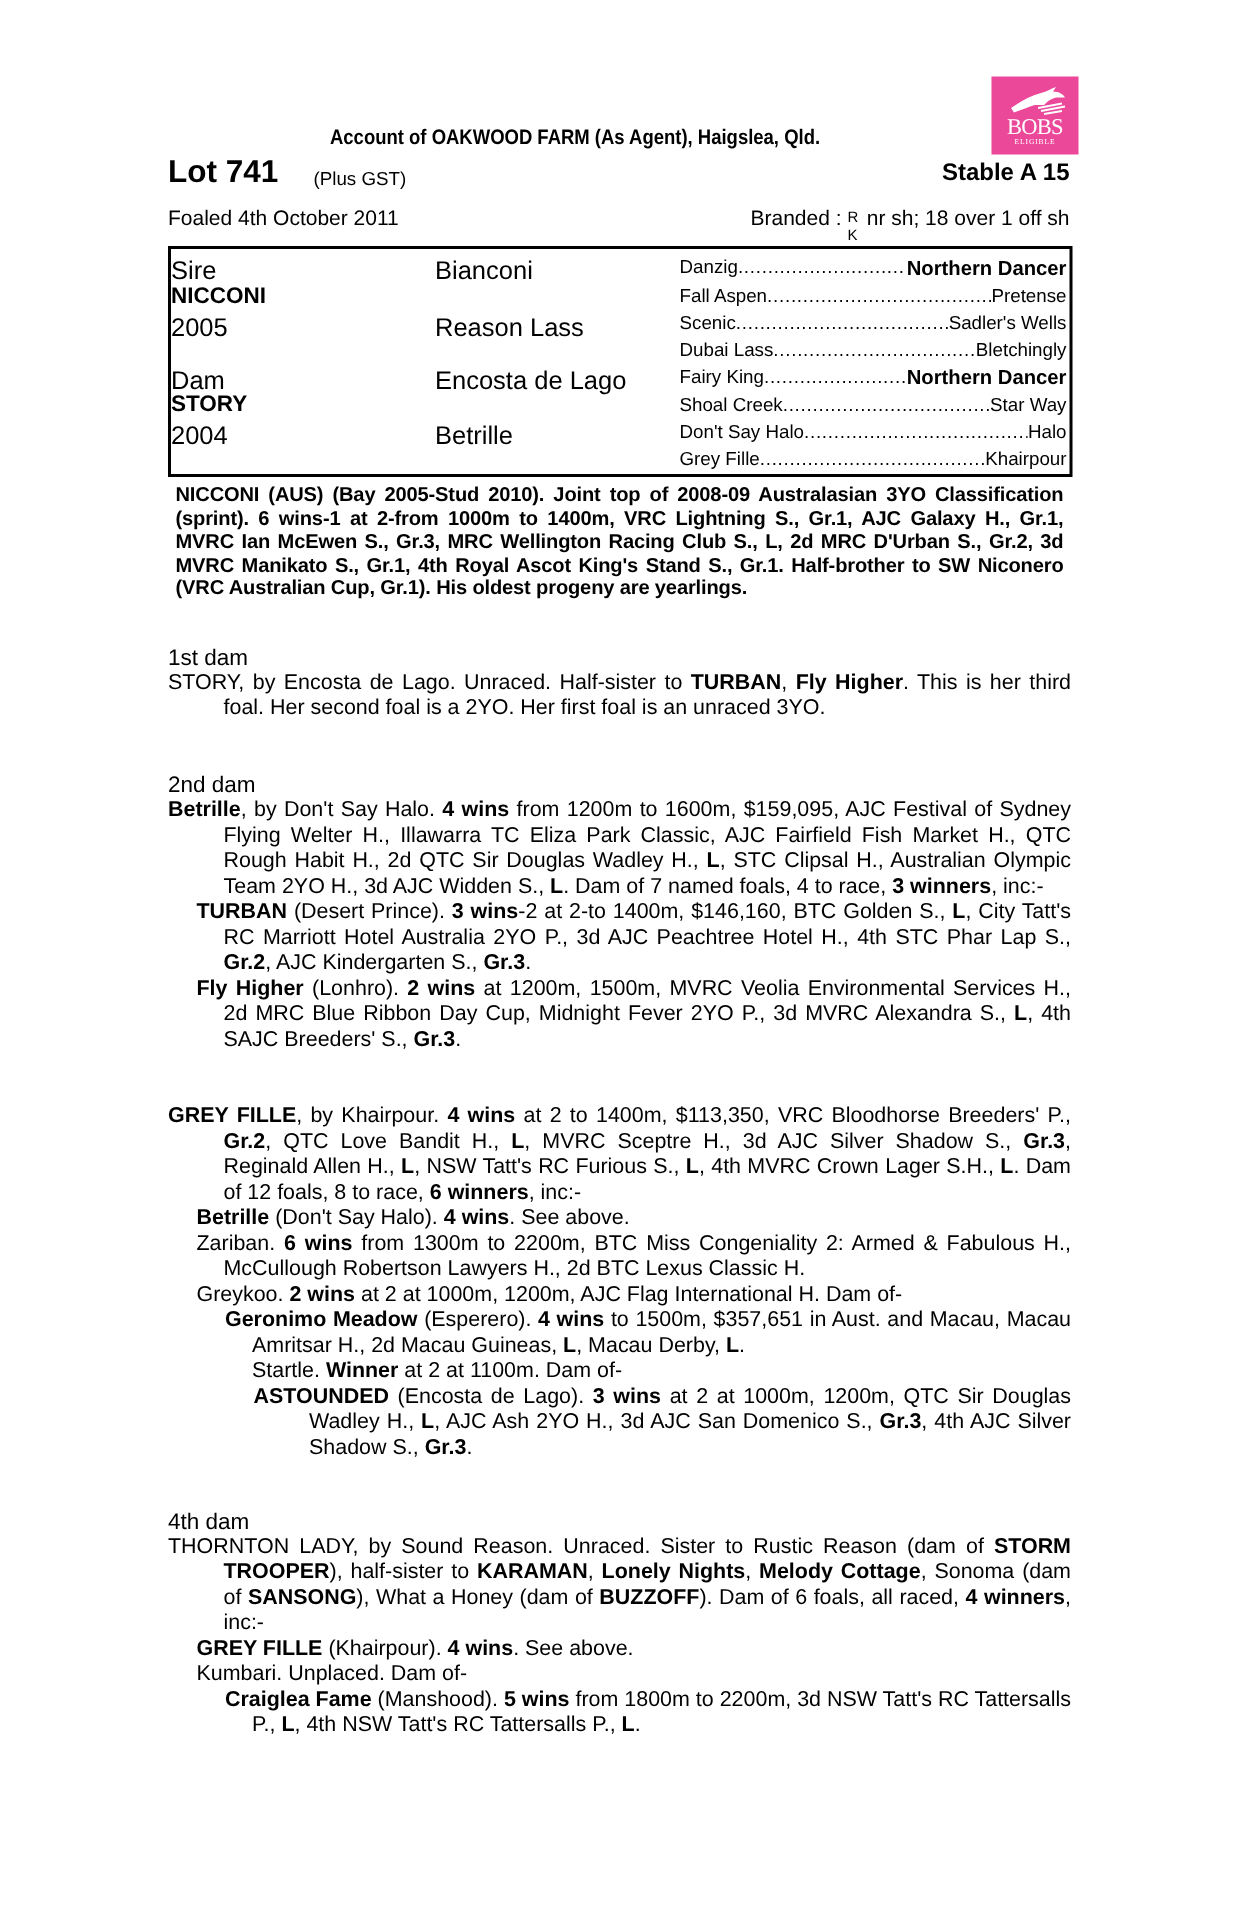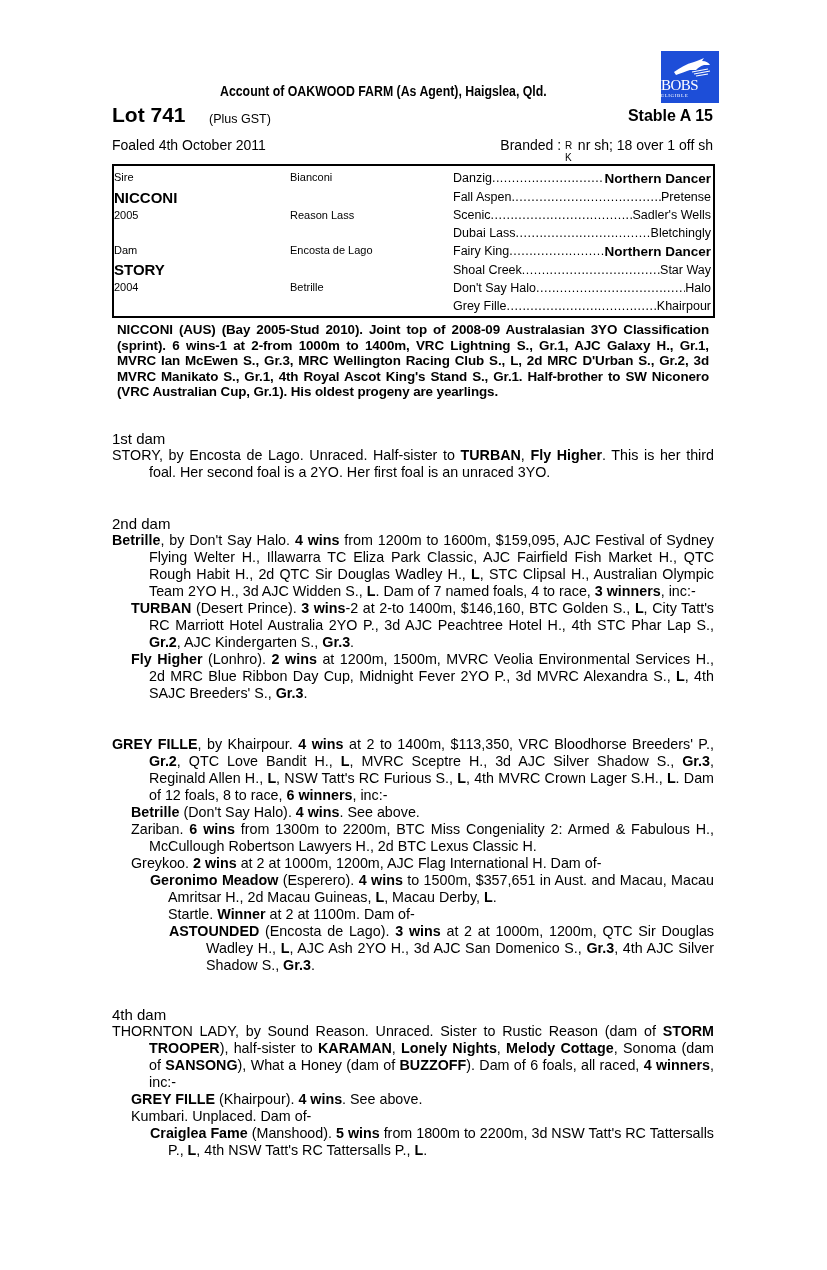--- a/index.html
+++ b/index.html
@@ -1,33 +1,33 @@
 <!DOCTYPE html>
 <html><head>
 <meta charset="utf-8">
 <style>
   html, body { margin:0; padding:0; background:#ffffff; }
   body { width:827px; height:1270px; position:relative; overflow:hidden; color:#000; font-family:"Liberation Sans", sans-serif; }
-  .logo { position:absolute; left:661px; top:51px; width:58px; height:52px; background:#1d4ed8; color:#fff; text-align:left; }
+  .logo { position:absolute; left:661px; top:51px; width:58px; height:52px; background:#ec4899; color:#fff; text-align:center; }
   .logo svg { display:block; margin:5px auto 0; }
   .logo .bobs { font-family:"Liberation Serif", serif; font-size:15px; line-height:14px; letter-spacing:-0.5px; }
   .logo .elig { font-family:"Liberation Serif", serif; font-size:5px; letter-spacing:0.6px; line-height:7px; }
   .account { position:absolute; left:220px; top:83px; font-family:"Liberation Sans Narrow","Liberation Sans", sans-serif; font-weight:bold; font-size:14px; transform:scaleX(0.88); transform-origin:left top; white-space:nowrap; }
   .lotline { position:absolute; left:112px; top:103px; width:601px; height:26px; }
   .lot { position:absolute; left:0; top:0; font-weight:900; font-size:21px; }
   .plusgst { position:absolute; left:97px; top:9px; font-size:12.5px; }
   .colour { position:absolute; left:189px; top:0; font-weight:900; font-size:21px; letter-spacing:0.3px; }
   .stable { position:absolute; right:0; top:4px; font-weight:900; font-size:16px; }
   .foaled { position:absolute; left:112px; top:137px; font-size:14px; }
   .branded { position:absolute; right:114px; top:137px; font-size:14px; white-space:nowrap; }
   .brand-mark { display:inline-block; position:relative; width:9px; font-size:10px; }
   .brand-mark .r { position:absolute; left:0; top:-10px; }
   .brand-mark .k { position:absolute; left:0; top:2px; }
   .pedigree { position:absolute; left:112px; top:164px; width:599px; height:150px; border:2px solid #000; border-left-width:2px; }
-  .ped-row { position:absolute; font-size:11px; white-space:nowrap; }
+  .ped-row { position:absolute; font-size:17px; white-space:nowrap; }
   .ped-bold { font-weight:900; font-size:15px; }
   .g3 { position:absolute; left:339px; width:258px; font-size:12.5px; display:flex; white-space:nowrap; }
   .g3 .dots { flex:1; overflow:hidden; }
   .g3 .dots::before { content:"................................................................................................"; letter-spacing:0.5px; }
   .g3 .sire-bold { font-weight:900; font-size:13.5px; }
   .blurb { position:absolute; left:117px; top:322px; width:592px; font-weight:900; font-size:13.4px; line-height:15.5px; text-align:justify; letter-spacing:-0.1px; }
   .section { position:absolute; left:112px; width:602px; font-size:14.3px; line-height:17px; }
   .section h3 { margin:0; font-size:15px; font-weight:400; line-height:17px; }
   .p { text-align:justify; margin:0; }
   .p.lvl0 { padding-left:37px; text-indent:-37px; }

